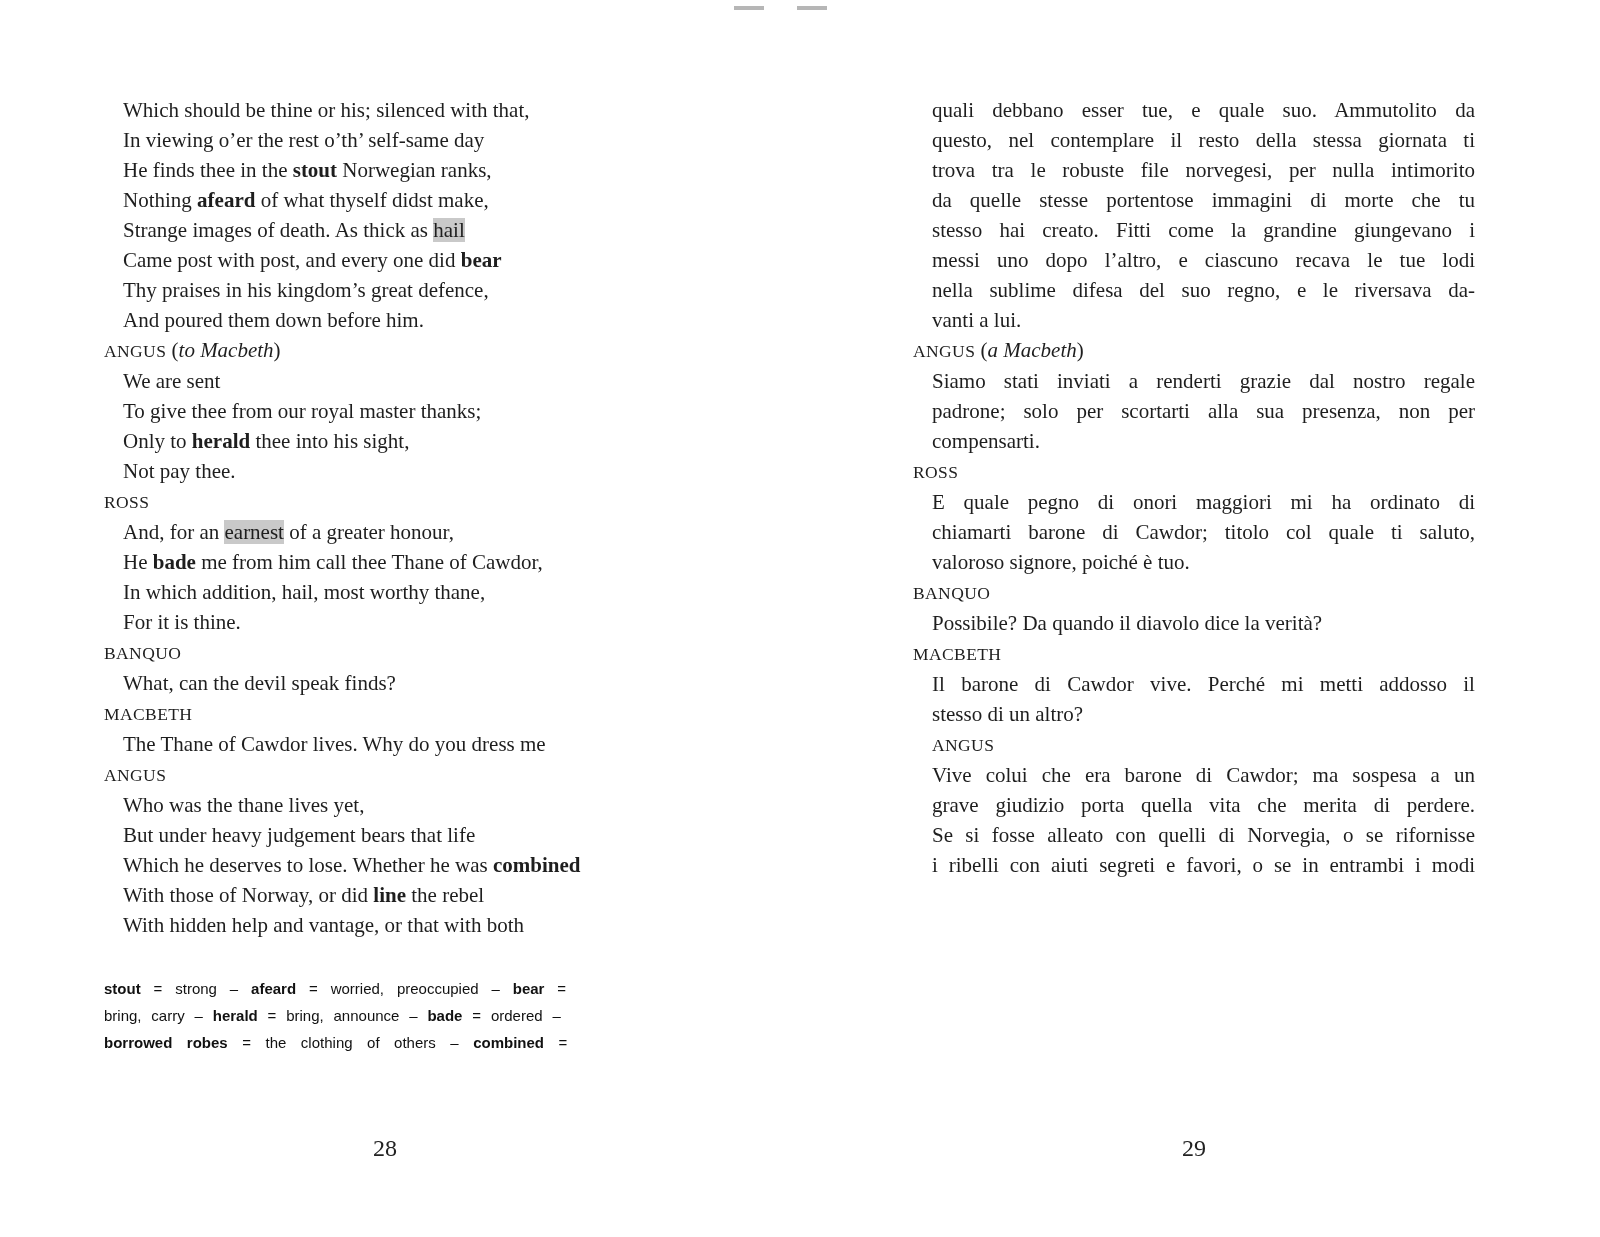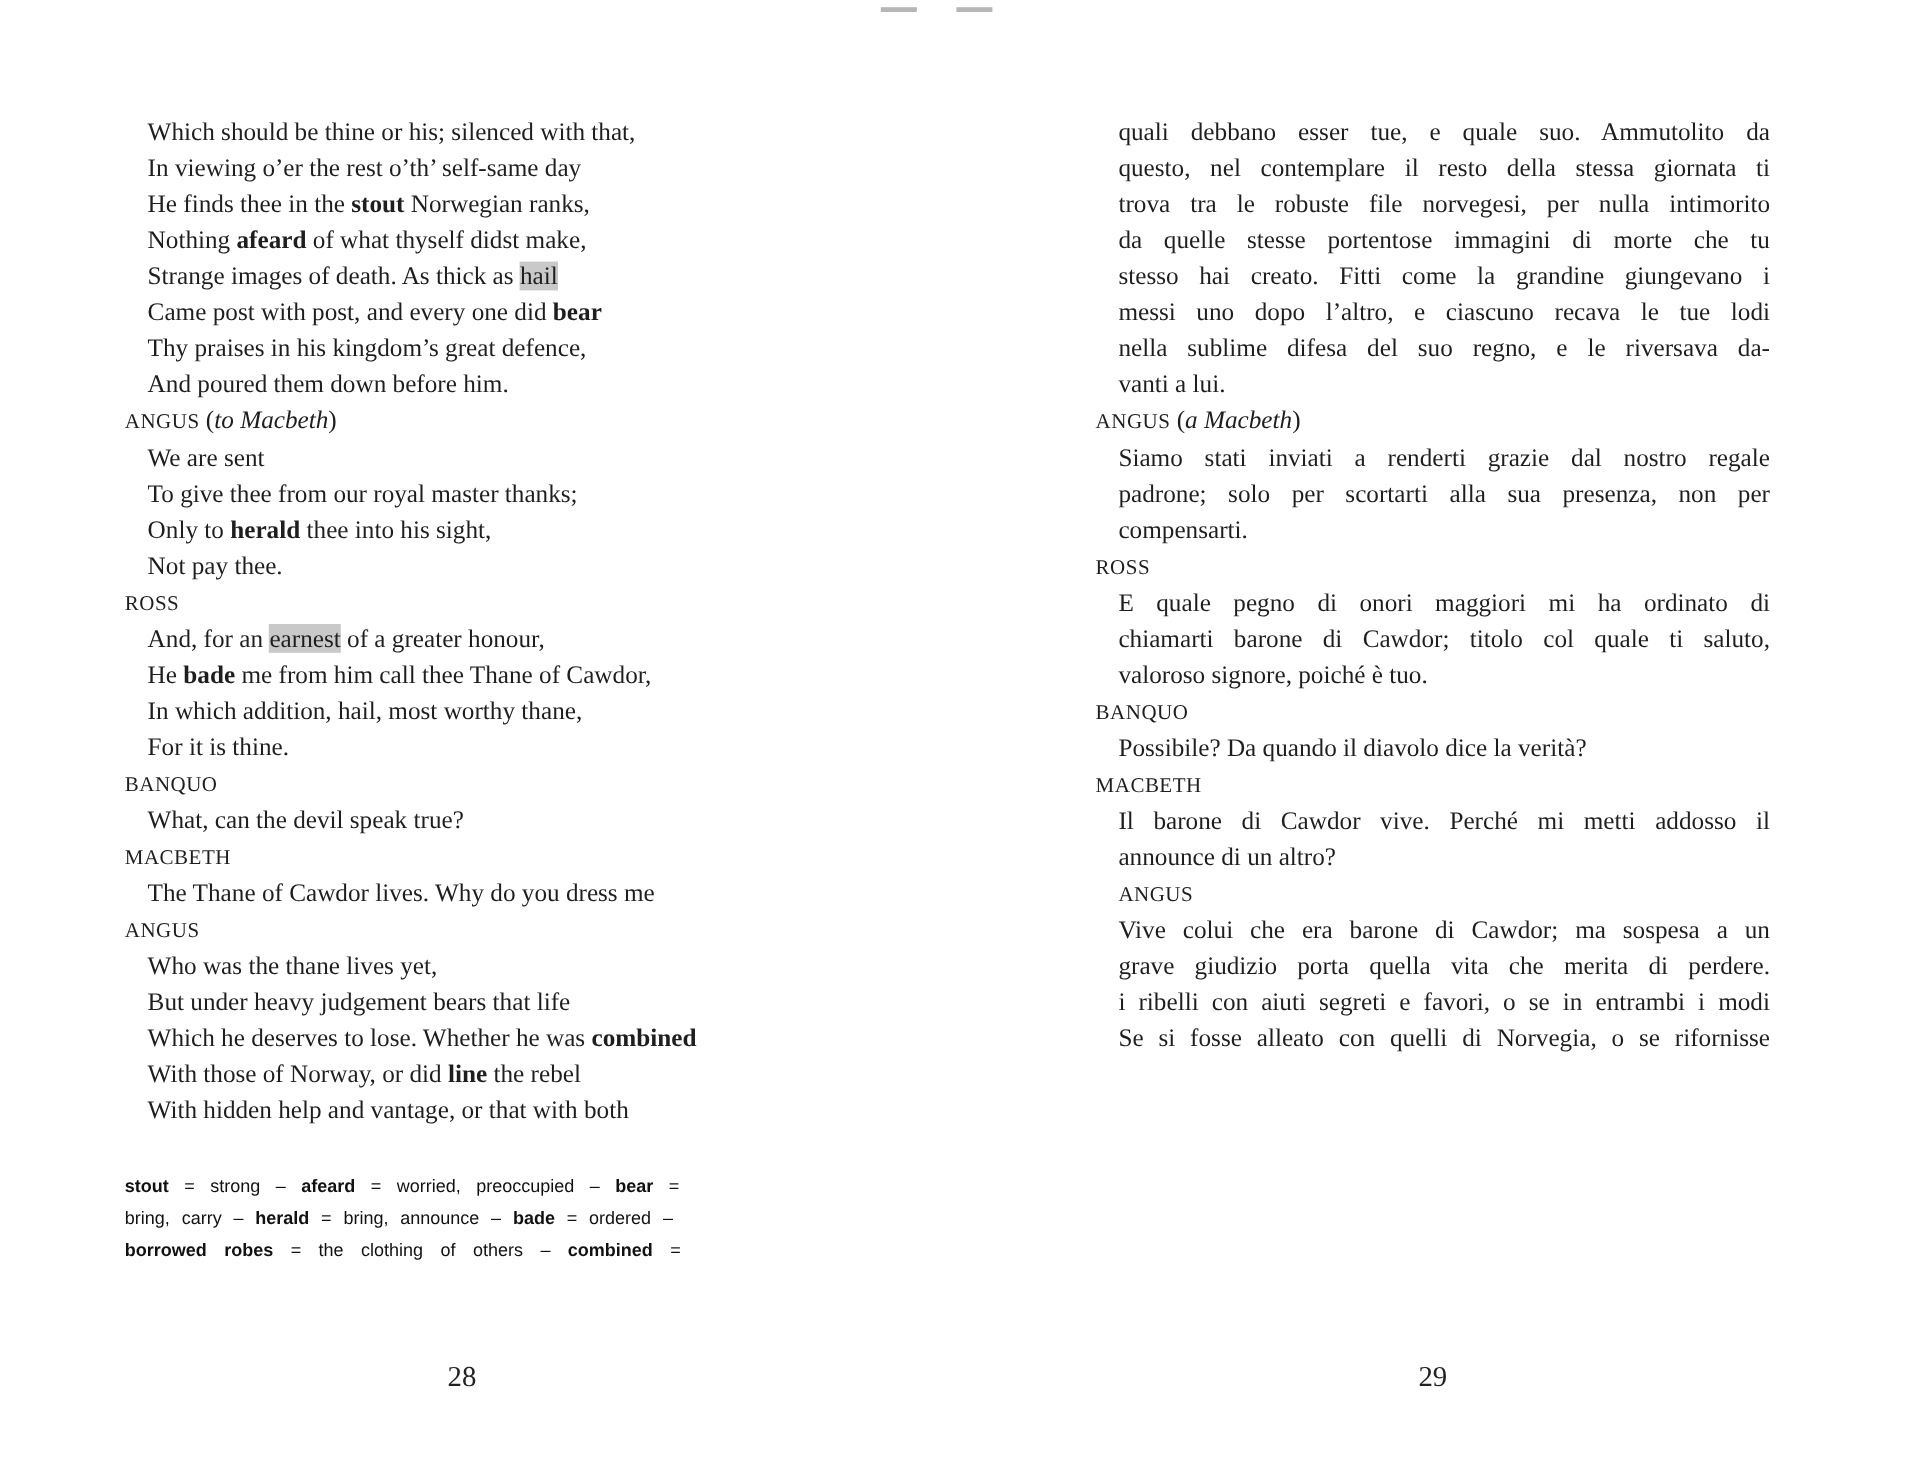--- a/index.html
+++ b/index.html
@@ -60,21 +60,21 @@
         <div class="verse-line"><span class="lw"><span>We are sent</span></span></div>
         <div class="verse-line"><span class="lw"><span>To give thee from our royal master thanks;</span></span></div>
         <div class="verse-line"><span class="lw"><span>Only to </span><span class="b">herald</span><span> thee into his sight,</span></span></div>
         <div class="verse-line"><span class="lw"><span>Not pay thee.</span></span></div>
         <div class="speaker-line"><span class="speaker-name">ROSS</span></div>
         <div class="verse-line"><span class="lw"><span>And, for an </span><span class="hl">earnest</span><span> of a greater honour,</span></span></div>
         <div class="verse-line"><span class="lw"><span>He </span><span class="b">bade</span><span> me from him call thee Thane of Cawdor,</span></span></div>
         <div class="verse-line"><span class="lw"><span>In which addition, hail, most worthy thane,</span></span></div>
         <div class="verse-line"><span class="lw"><span>For it is thine.</span></span></div>
         <div class="speaker-line"><span class="speaker-name">BANQUO</span></div>
-        <div class="verse-line"><span class="lw"><span>What, can the devil speak true?</span></span></div>
+        <div class="verse-line"><span class="lw"><span>What, can the devil speak finds?</span></span></div>
         <div class="speaker-line"><span class="speaker-name">MACBETH</span></div>
         <div class="verse-line"><span class="lw"><span>The Thane of Cawdor lives. Why do you dress me</span></span></div>
         <div class="speaker-line"><span class="speaker-name">ANGUS</span></div>
         <div class="verse-line"><span class="lw"><span>Who was the thane lives yet,</span></span></div>
         <div class="verse-line"><span class="lw"><span>But under heavy judgement bears that life</span></span></div>
         <div class="verse-line"><span class="lw"><span>Which he deserves to lose. Whether he was </span><span class="b">combined</span></span></div>
         <div class="verse-line"><span class="lw"><span>With those of Norway, or did </span><span class="b">line</span><span> the rebel</span></span></div>
         <div class="verse-line"><span class="lw"><span>With hidden help and vantage, or that with both</span></span></div>
       </div>
     <div id="left-glossary" class="glossary">
@@ -99,24 +99,24 @@
         <div class="verse-line jline" style="word-spacing: 12.7px;"><span class="lw"><span>padrone; solo per scortarti alla sua presenza, non per</span></span></div>
         <div class="verse-line"><span class="lw"><span>compensarti.</span></span></div>
         <div class="speaker-line"><span class="speaker-name">ROSS</span></div>
         <div class="verse-line jline" style="word-spacing: 13.48px;"><span class="lw"><span>E quale pegno di onori maggiori mi ha ordinato di</span></span></div>
         <div class="verse-line jline" style="word-spacing: 11.67px;"><span class="lw"><span>chiamarti barone di Cawdor; titolo col quale ti saluto,</span></span></div>
         <div class="verse-line"><span class="lw"><span>valoroso signore, poiché è tuo.</span></span></div>
         <div class="speaker-line"><span class="speaker-name">BANQUO</span></div>
         <div class="verse-line"><span class="lw"><span>Possibile? Da quando il diavolo dice la verità?</span></span></div>
         <div class="speaker-line"><span class="speaker-name">MACBETH</span></div>
         <div class="verse-line jline" style="word-spacing: 11.08px;"><span class="lw"><span>Il barone di Cawdor vive. Perché mi metti addosso il</span></span></div>
-        <div class="verse-line"><span class="lw"><span>announce di un altro?</span></span></div>
+        <div class="verse-line"><span class="lw"><span>stesso di un altro?</span></span></div>
         <div class="speaker-line ind"><span class="speaker-name">ANGUS</span></div>
         <div class="verse-line jline" style="word-spacing: 8.82px;"><span class="lw"><span>Vive colui che era barone di Cawdor; ma sospesa a un</span></span></div>
         <div class="verse-line jline" style="word-spacing: 11.53px; text-align: right;"><span class="lw"><span>grave giudizio porta quella vita che merita di perdere.</span></span></div>
+        <div class="verse-line jline" style="word-spacing: 7.12px;"><span class="lw"><span>Se si fosse alleato con quelli di Norvegia, o se rifornisse</span></span></div>
         <div class="verse-line jline" style="word-spacing: 5.64px;"><span class="lw"><span>i ribelli con aiuti segreti e favori, o se in entrambi i modi</span></span></div>
-        <div class="verse-line jline" style="word-spacing: 7.12px;"><span class="lw"><span>Se si fosse alleato con quelli di Norvegia, o se rifornisse</span></span></div>
       </div>
   </div>
 
   <div class="pagenum pn-left">28</div>
   <div class="pagenum pn-right">29</div>
 </div>
 
 </body></html>

